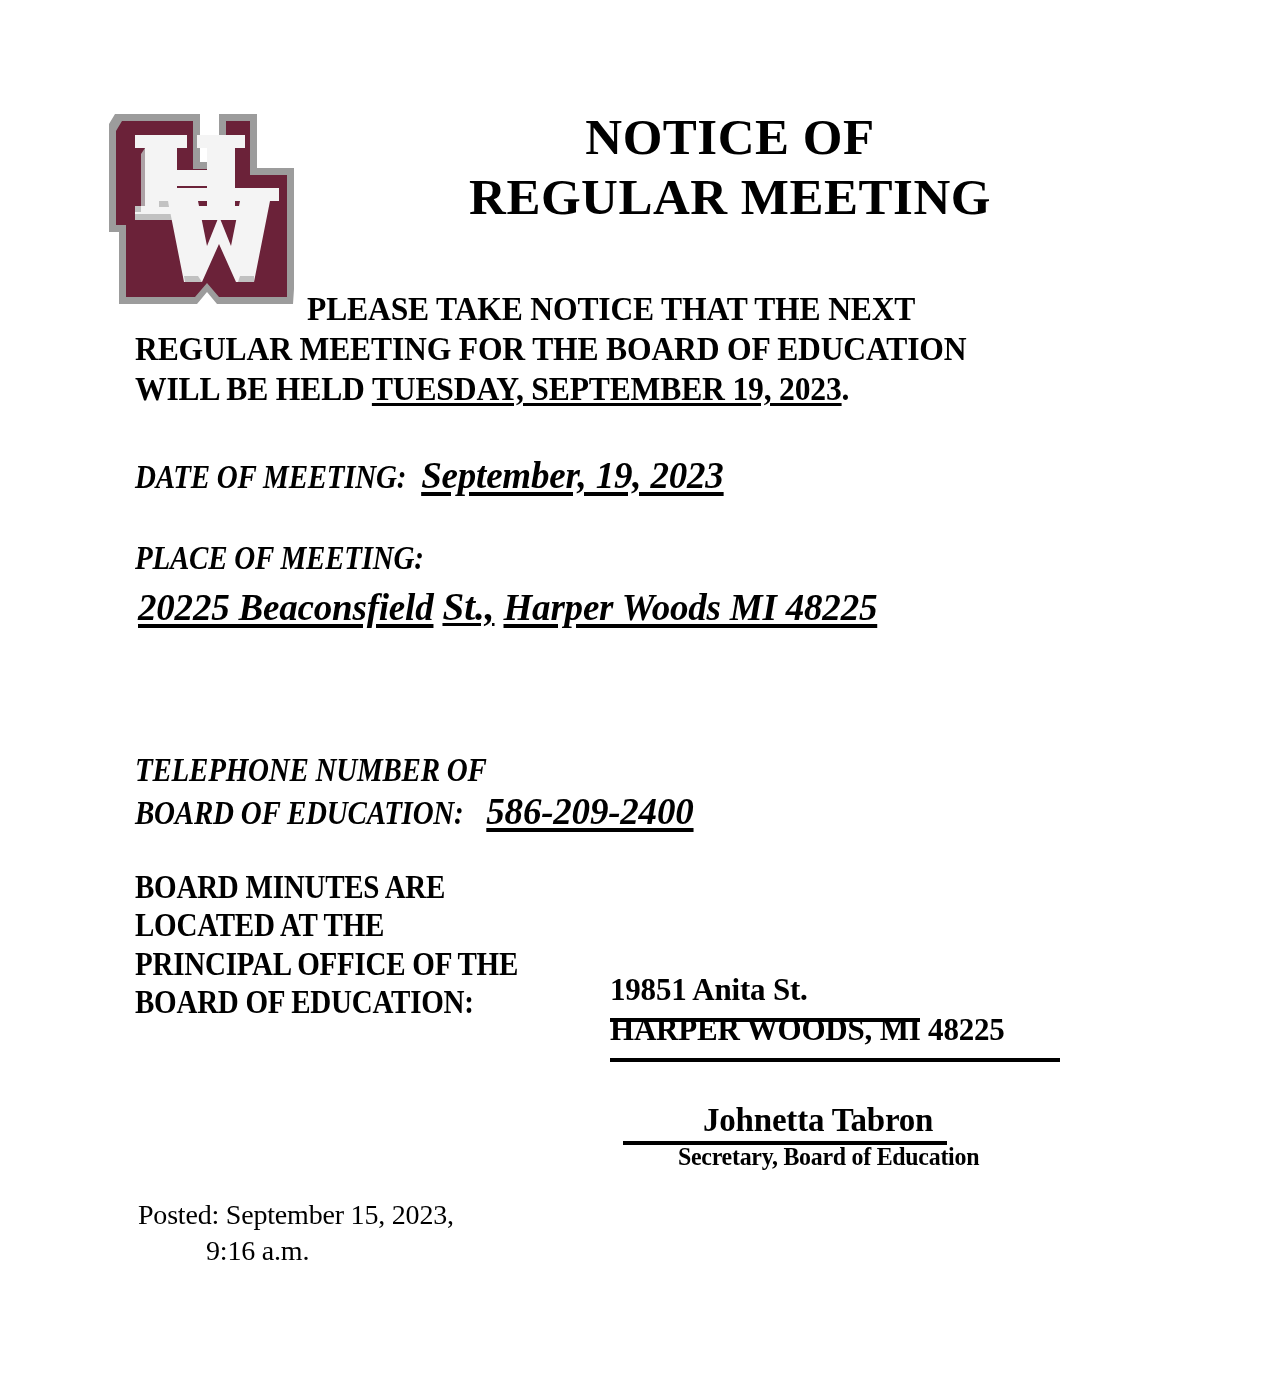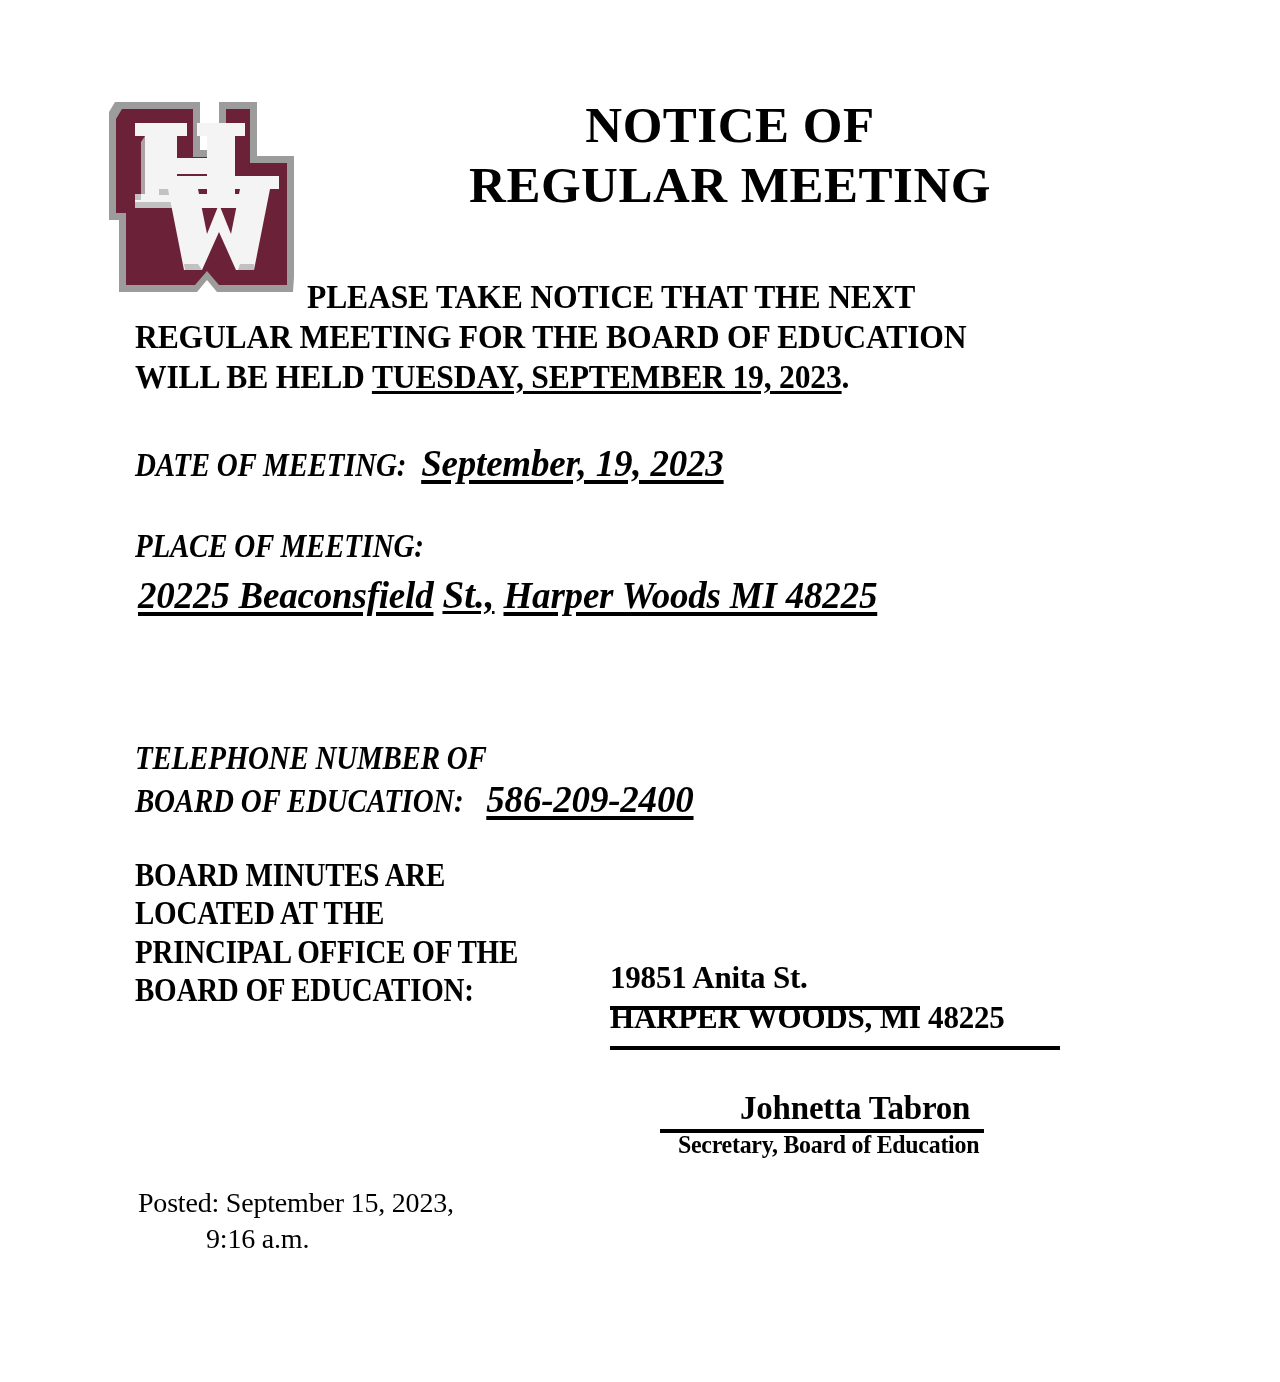--- a/index.html
+++ b/index.html
@@ -15,20 +15,21 @@
     overflow: hidden;
     font-family: "Liberation Serif", "DejaVu Serif", serif;
     color: #000000;
     -webkit-font-smoothing: antialiased;
   }
 
   .page {
     position: relative;
     width: 1280px;
     height: 1127px;
+    margin-top: 12px;
   }
 
   
   .logo {
     position: absolute;
     left: 97px;
     top: 92px;
     width: 210px;
     height: 212px;
   }
@@ -121,21 +122,21 @@
   }
   .addr .inner {
     display: inline-block;
     border-bottom: 4px solid #000;
     padding-bottom: 10px;
   }
 
   
   .sig-name {
     position: absolute;
-    left: 660px;
+    left: 623px;
     top: 1090px;
     font-weight: bold;
     font-size: 33px;
     letter-spacing: -0.2px;
     white-space: nowrap;
   }
   .sig-name .inner {
     display: inline-block;
     border-bottom: 4px solid #000;
     padding: 0 14px 2px 80px;

